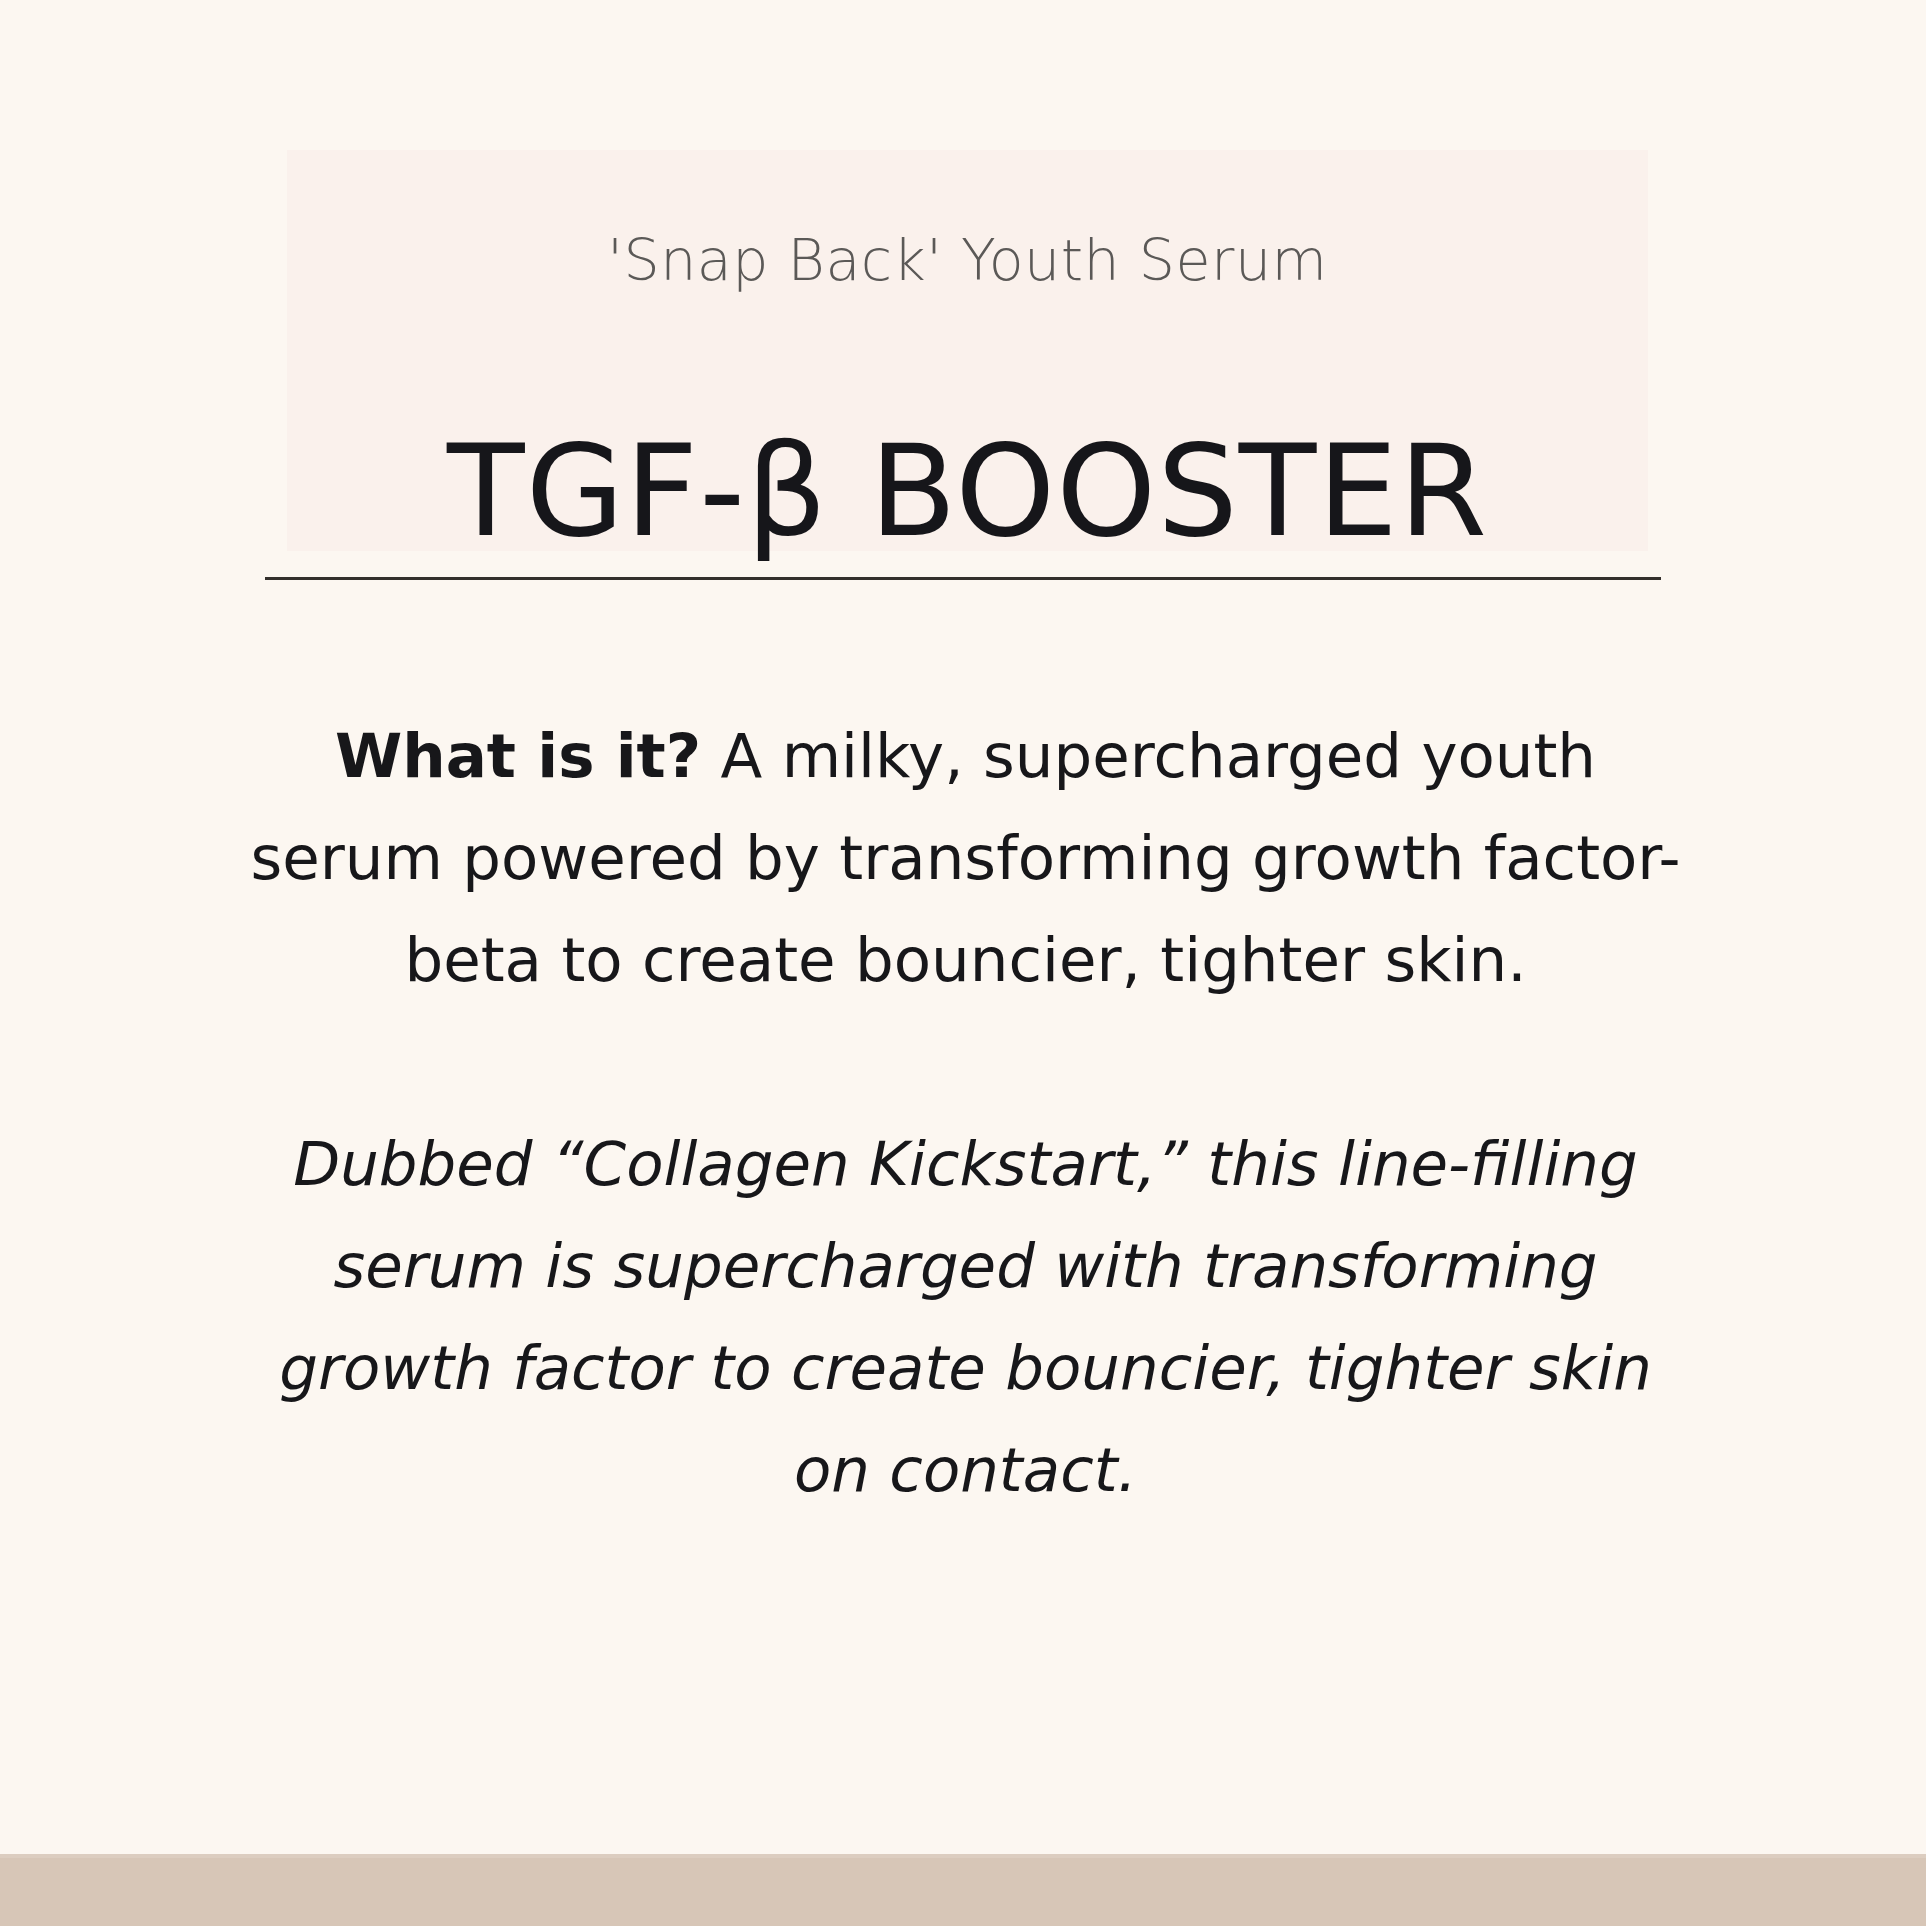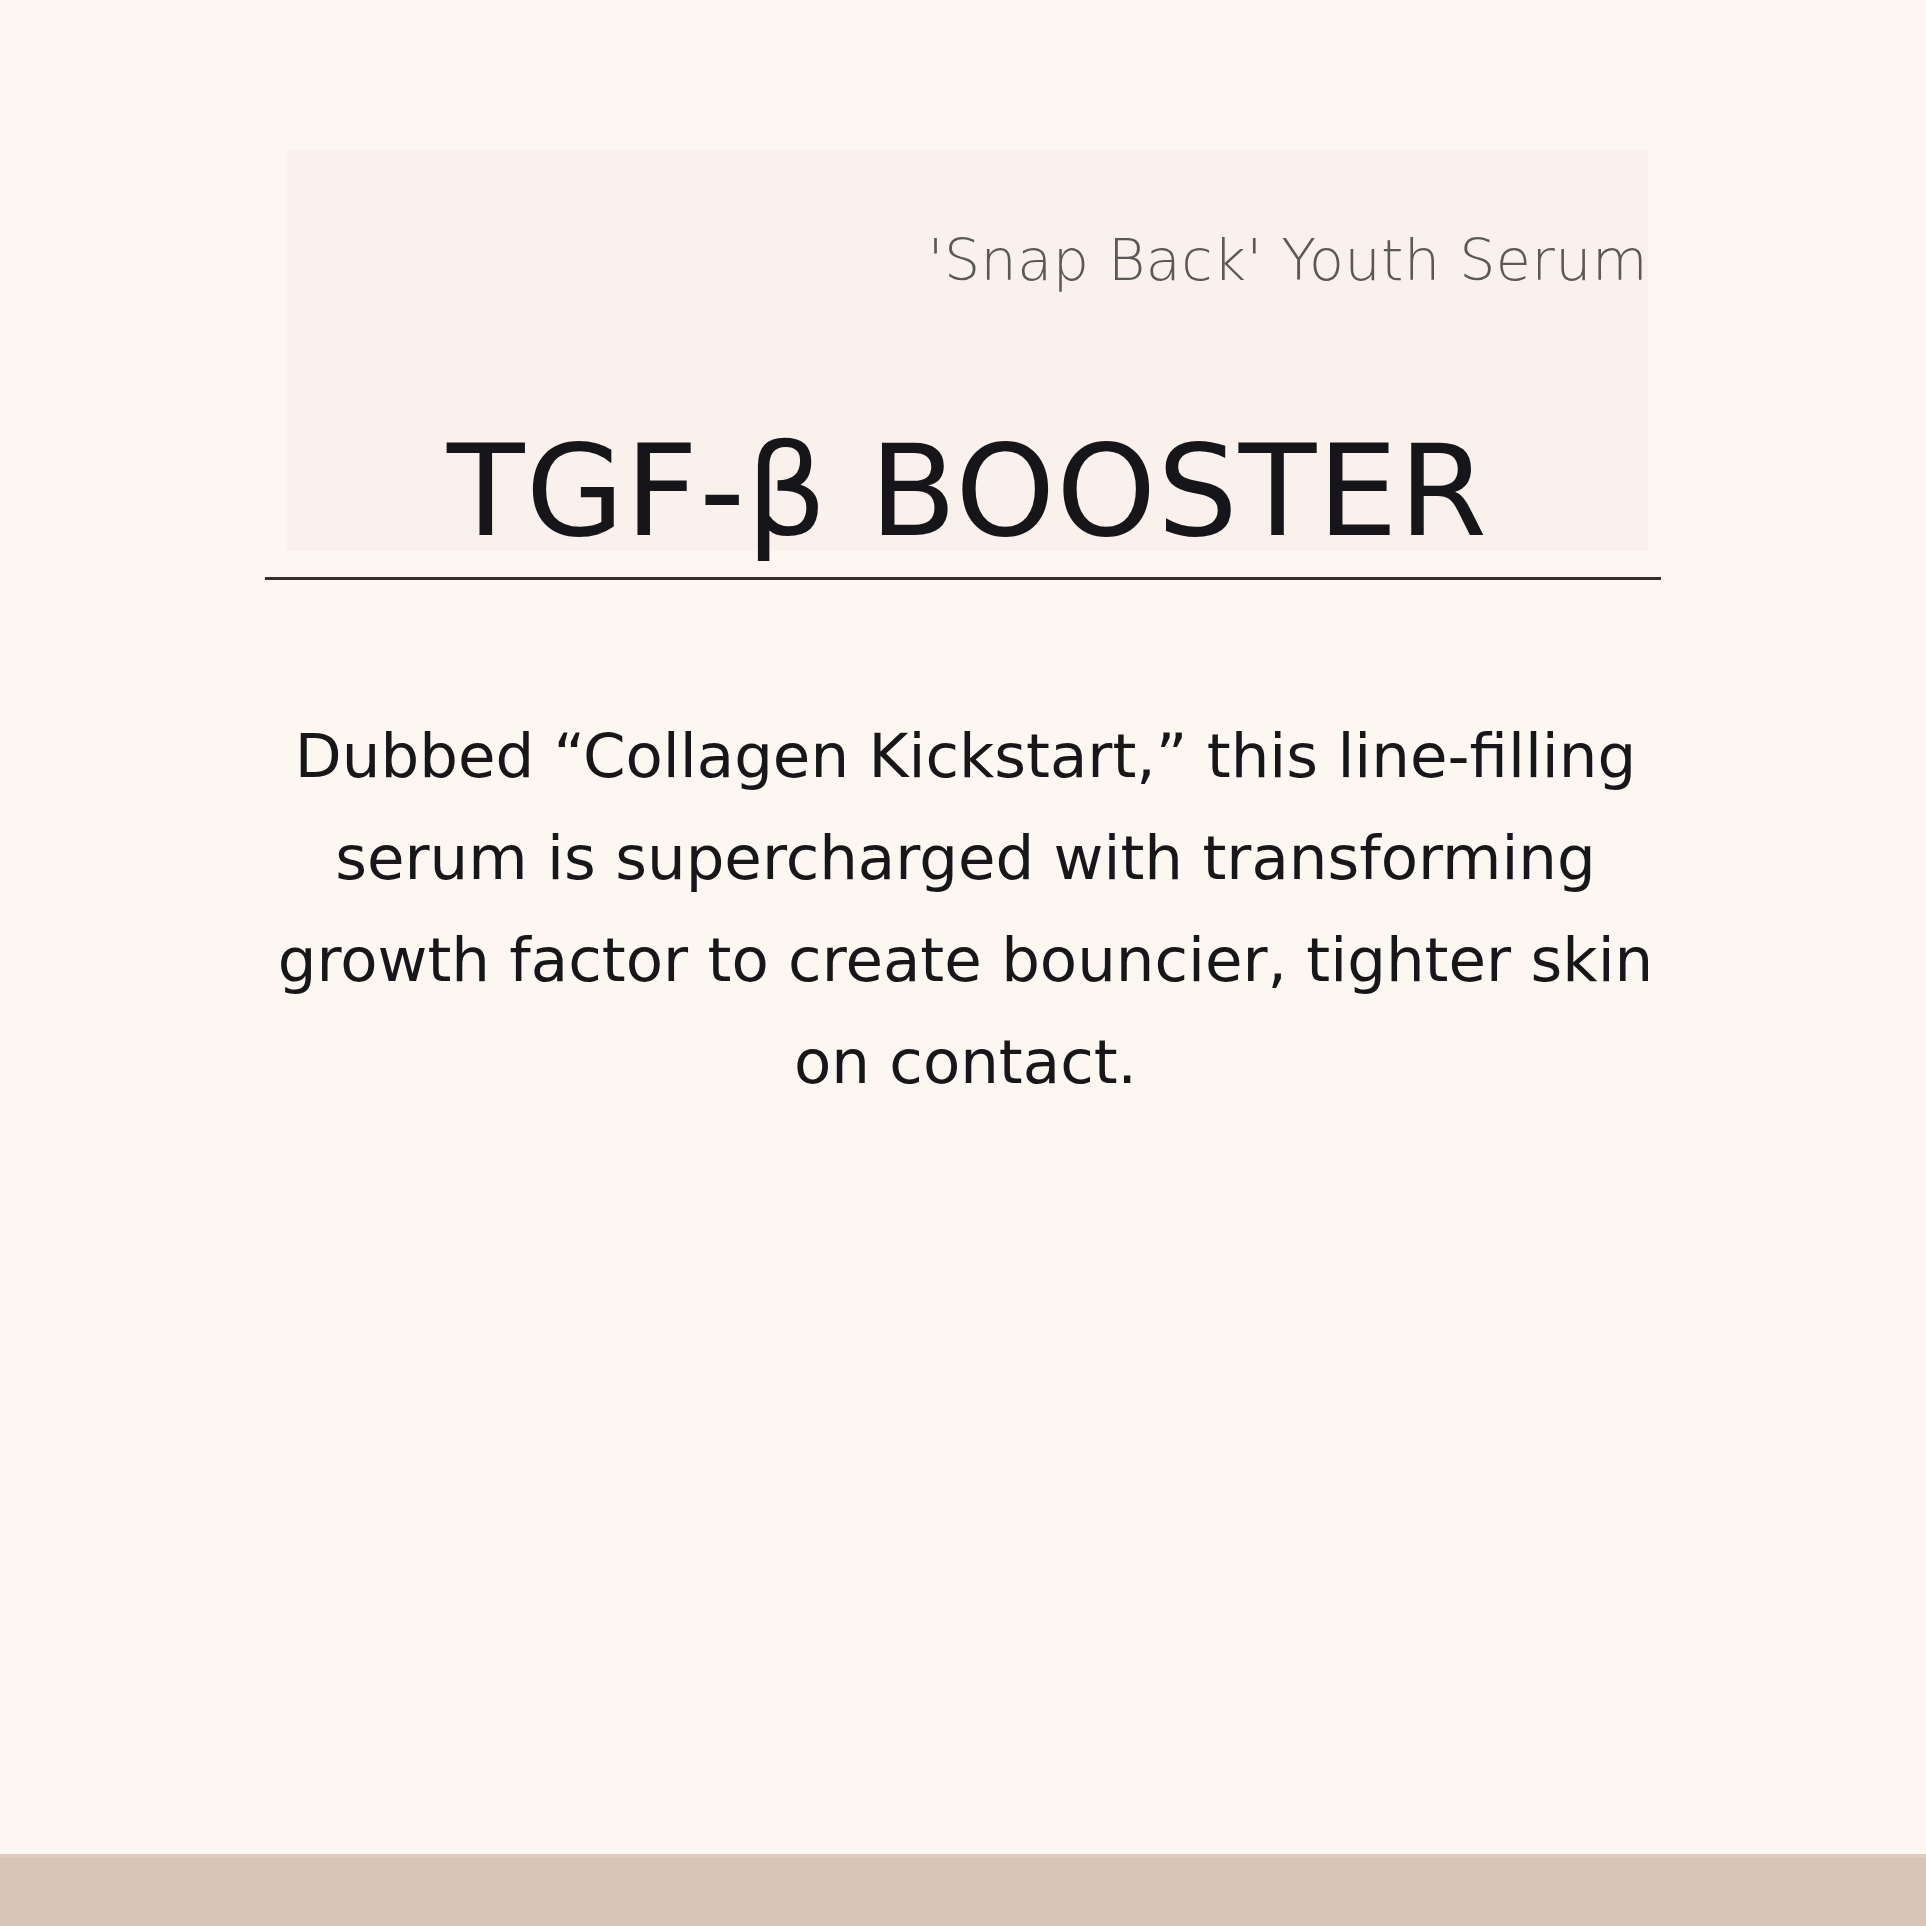--- a/index.html
+++ b/index.html
@@ -30,21 +30,21 @@
     width: 1361px;
     height: 401px;
     background: #FAF1EC;
   }
 
   .eyebrow {
     position: absolute;
     left: 287px;
     top: 226px;
     width: 1361px;
-    text-align: right;
+    text-align: center;
     font-size: 57px;
     line-height: 69px;
     font-weight: 300;
     letter-spacing: 0.5px;
     color: #5b5957;
     font-family: "DejaVu Sans", sans-serif;
     white-space: nowrap;
   }
 
   .product-title {
@@ -124,20 +124,23 @@
   <div class="header-block"></div>
 
   <div class="eyebrow">'Snap Back' Youth Serum</div>
 
   <h1 class="product-title">TGF-β BOOSTER</h1>
 
   <div class="divider"></div>
 
   <div class="body-copy">
     <p class="para">
+      <span class="lede">What is it?</span><span> A milky, supercharged youth serum powered by transforming growth factor-beta to create bouncier, tighter skin.</span>
+    </p>
+    <p class="para">
       <span>Dubbed “Collagen Kickstart,” this line-filling serum is supercharged with transforming growth factor to create bouncier, tighter skin on contact.</span>
     </p>
   </div>
 
   <div class="footer-bar">
     <div class="footer-bar-hairline"></div>
   </div>
 
 </div>
 

